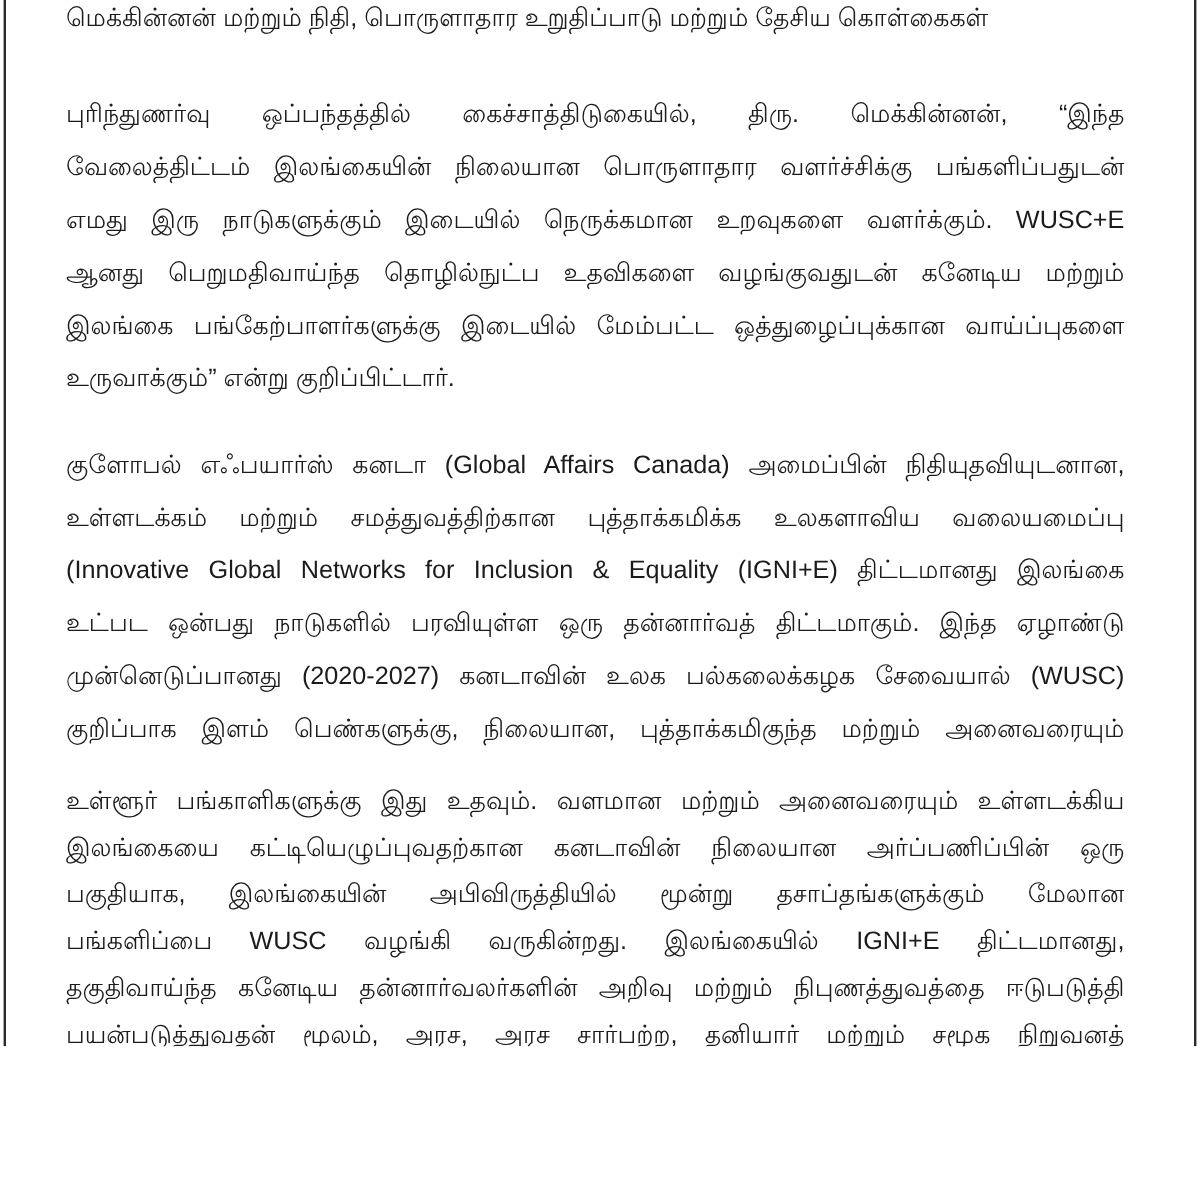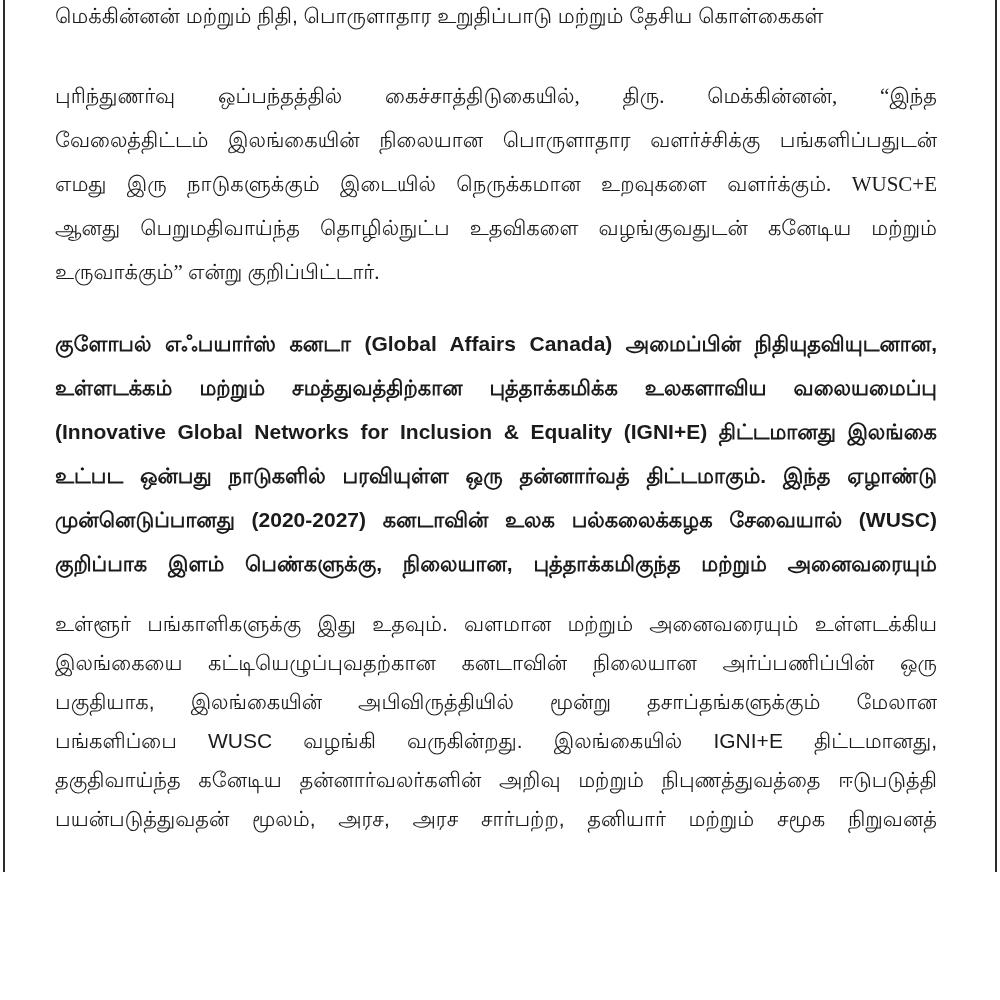--- a/index.html
+++ b/index.html
@@ -35,22 +35,22 @@
   }
   .para { line-height: 44px; }
   .para .line {
     height: 44px;
     overflow: hidden;
     text-align: justify;
     text-align-last: justify;
   }
   
   .para:nth-child(1) { margin-bottom: 36px; }
-  .para:nth-child(2) { margin-bottom: 28px; font-family: Liberation Serif, serif; }
-  .para:nth-child(3) { margin-bottom: 18px; font-weight: bold; }
+  .para:nth-child(2) { margin-bottom: 28px; }
+  .para:nth-child(3) { margin-bottom: 18px; }
   
   .para:nth-child(4) { line-height: 39px; }
   .para:nth-child(4) .line { height: 39px; }
   
   .para:nth-child(1) .line:last-child,
   .para:nth-child(2) .line:last-child { text-align-last: left; }
 </style>
 </head>
 <body>
 
@@ -59,20 +59,21 @@
   <div id="border-right" class="border-v"></div>
   <div id="doc">
       <div class="para">
         <div class="line">மெக்கின்னன் மற்றும் நிதி, பொருளாதார உறுதிப்பாடு மற்றும் தேசிய கொள்கைகள்</div>
       </div>
       <div class="para">
         <div class="line">புரிந்துணர்வு ஒப்பந்தத்தில் கைச்சாத்திடுகையில், திரு. மெக்கின்னன், “இந்த</div>
         <div class="line">வேலைத்திட்டம் இலங்கையின் நிலையான பொருளாதார வளர்ச்சிக்கு பங்களிப்பதுடன்</div>
         <div class="line">எமது இரு நாடுகளுக்கும் இடையில் நெருக்கமான உறவுகளை வளர்க்கும். WUSC+E</div>
         <div class="line">ஆனது பெறுமதிவாய்ந்த தொழில்நுட்ப உதவிகளை வழங்குவதுடன் கனேடிய மற்றும்</div>
+        <div class="line">இலங்கை பங்கேற்பாளர்களுக்கு இடையில் மேம்பட்ட ஒத்துழைப்புக்கான வாய்ப்புகளை</div>
         <div class="line">உருவாக்கும்” என்று குறிப்பிட்டார்.</div>
       </div>
       <div class="para">
         <div class="line">குளோபல் எஃபயார்ஸ் கனடா (Global Affairs Canada) அமைப்பின் நிதியுதவியுடனான,</div>
         <div class="line">உள்ளடக்கம் மற்றும் சமத்துவத்திற்கான புத்தாக்கமிக்க உலகளாவிய வலையமைப்பு</div>
         <div class="line">(Innovative Global Networks for Inclusion &amp; Equality (IGNI+E) திட்டமானது இலங்கை</div>
         <div class="line">உட்பட ஒன்பது நாடுகளில் பரவியுள்ள ஒரு தன்னார்வத் திட்டமாகும். இந்த ஏழாண்டு</div>
         <div class="line">முன்னெடுப்பானது (2020-2027) கனடாவின் உலக பல்கலைக்கழக சேவையால் (WUSC)</div>
         <div class="line">குறிப்பாக இளம் பெண்களுக்கு, நிலையான, புத்தாக்கமிகுந்த மற்றும் அனைவரையும்</div>
       </div>

